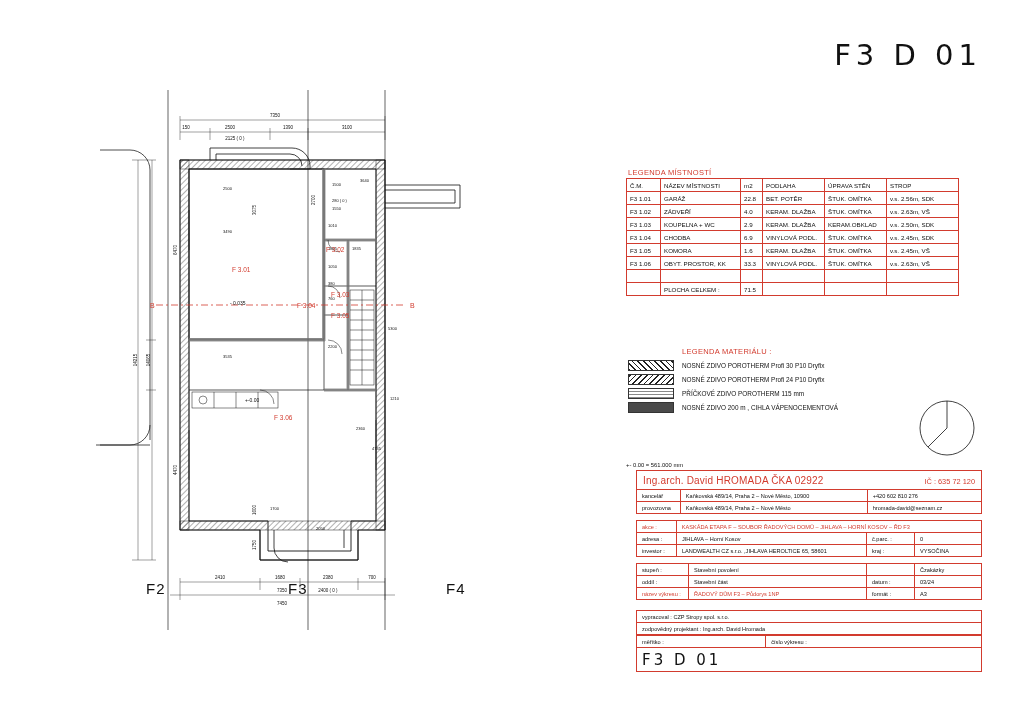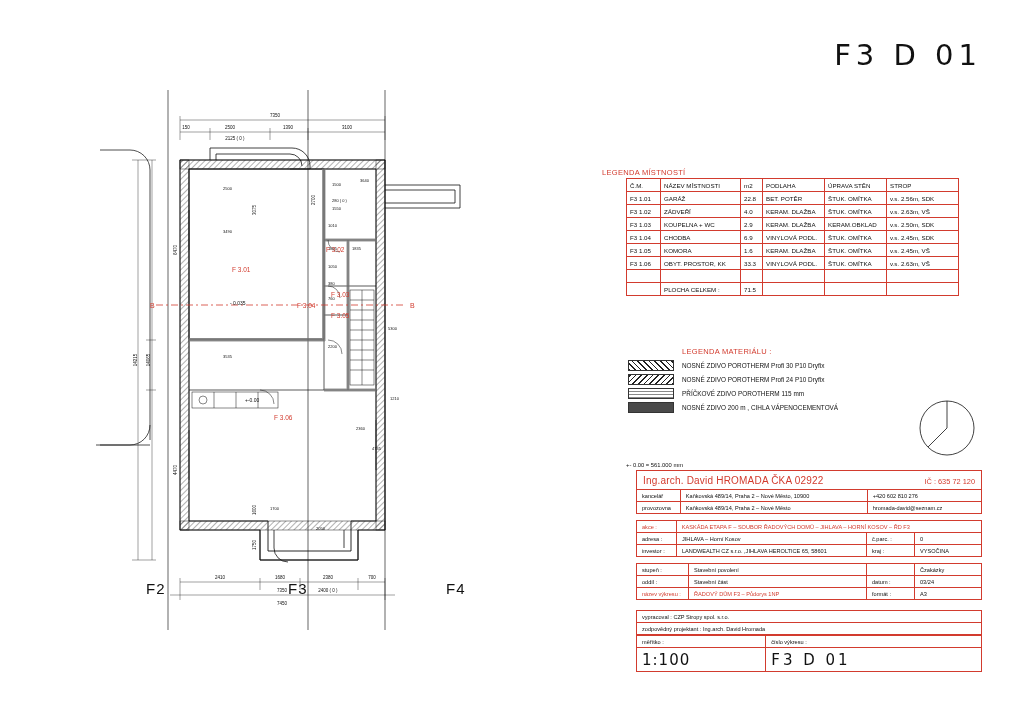--- a/index.html
+++ b/index.html
@@ -323,21 +323,21 @@
         <text x="170" y="215">- 0.035</text>
         <text x="185" y="312">+-0.00</text>
       </g>
     </svg>
   </div>
 
   <div class="abs axis-label" style="left:146px; top:580px;">F2</div>
   <div class="abs axis-label" style="left:288px; top:580px;">F3</div>
   <div class="abs axis-label" style="left:446px; top:580px;">F4</div>
 
-  <div class="abs legend-head" style="left:602px; top:168px;">LEGENDA MÍSTNOSTÍ</div>
+  <div class="abs legend-head" style="left:628px; top:168px;">LEGENDA MÍSTNOSTÍ</div>
   <table class="rooms abs" id="rooms-table" style="left:626px; top:178px; width:332px;">
     <colgroup>
       <col style="width:34px">
         <col style="width:80px">
         <col style="width:22px">
       <col style="width:62px">
         <col style="width:62px">
         <col style="width:72px">
     </colgroup>
     <thead>
@@ -515,23 +515,20 @@
         <div class="tb-c" style="width:346px">zodpovědný projektant :  Ing.arch. David Hromada</div>
       </div>
     </div>
 
     <div class="tb-sec" style="border-top:0.7px solid #d23b2e;">
       <div class="tb-r">
         <div class="tb-c b tb-small" style="width:130px">měřítko :</div>
         <div class="tb-c tb-small" style="width:216px">číslo výkresu :</div>
       </div>
       <div class="tb-r">
-        <div class="tb-c b" style="width:130px">
-          <span class="tb-scale fnt-mono">1:100</span>
-        </div>
         <div class="tb-c" style="width:216px">
           <span class="tb-code fnt-mono">F3 D 01</span>
         </div>
       </div>
     </div>
   </div>
 
 </div>
 
 </body></html>

